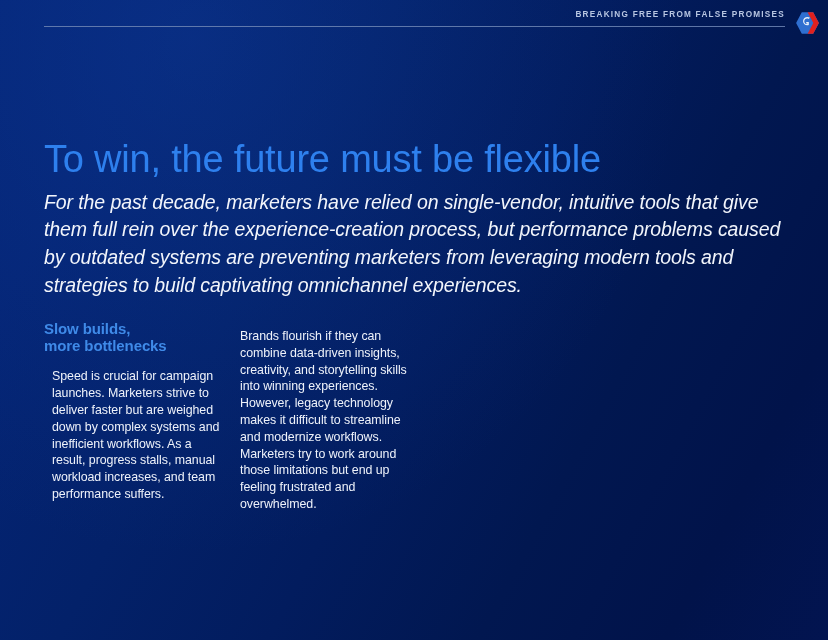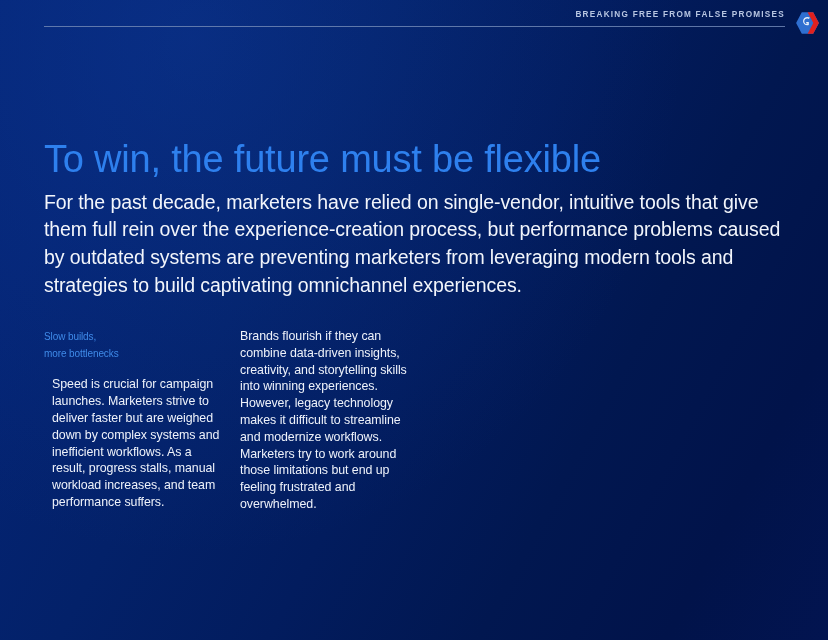--- a/index.html
+++ b/index.html
@@ -95,43 +95,44 @@
   .lede {
     position: absolute;
     left: 44px;
     top: 169px;
     width: 740px;
     font-size: 19.5px;
     line-height: 27.7px;
     font-weight: 400;
     color: #f2f5fb;
     letter-spacing: -0.1px;
+    font-style: italic;
   }
 
   
   .columns {
     position: absolute;
     left: 44px;
     top: 320px;
     width: 760px;
     display: flex;
     gap: 0;
   }
   .col { width: 188px; }
   .col:nth-child(1) { margin-right: 0; }
   .col:nth-child(2) { width: 190px; }
   .col:nth-child(3) { width: 180px; }
 
   .col-title {
-    font-size: 10px;
+    font-size: 15px;
     line-height: 17.2px;
-    font-weight: 400;
+    font-weight: 700;
     color: #3f8ae8;
     letter-spacing: -0.1px;
-    margin: 8px 0 14px 0;
+    margin: 0 0 14px 0;
     white-space: pre-line;
   }
   .col-body {
     font-size: 12.4px;
     line-height: 16.8px;
     font-weight: 400;
     color: #eef2fa;
     letter-spacing: -0.05px;
     margin: 8px;
     white-space: pre-line;

